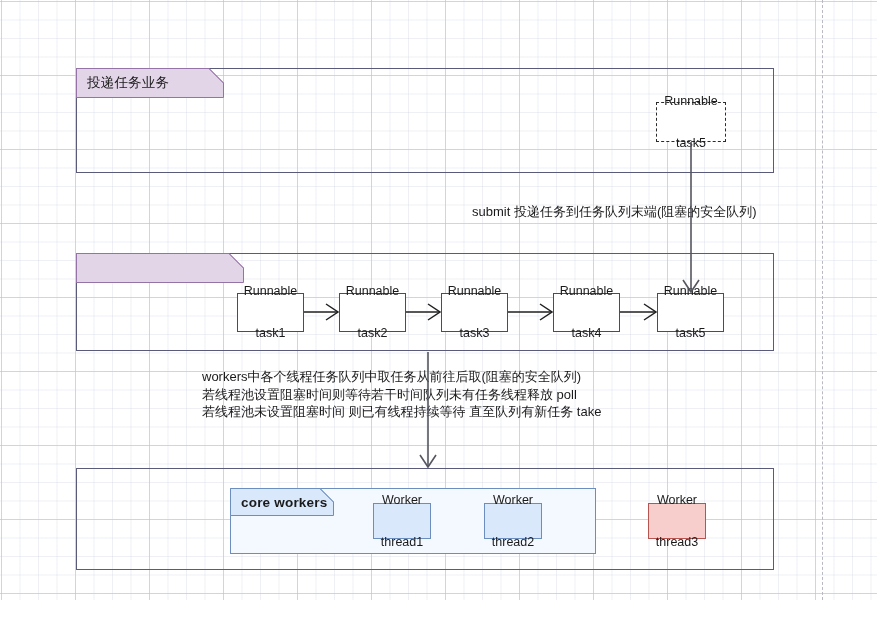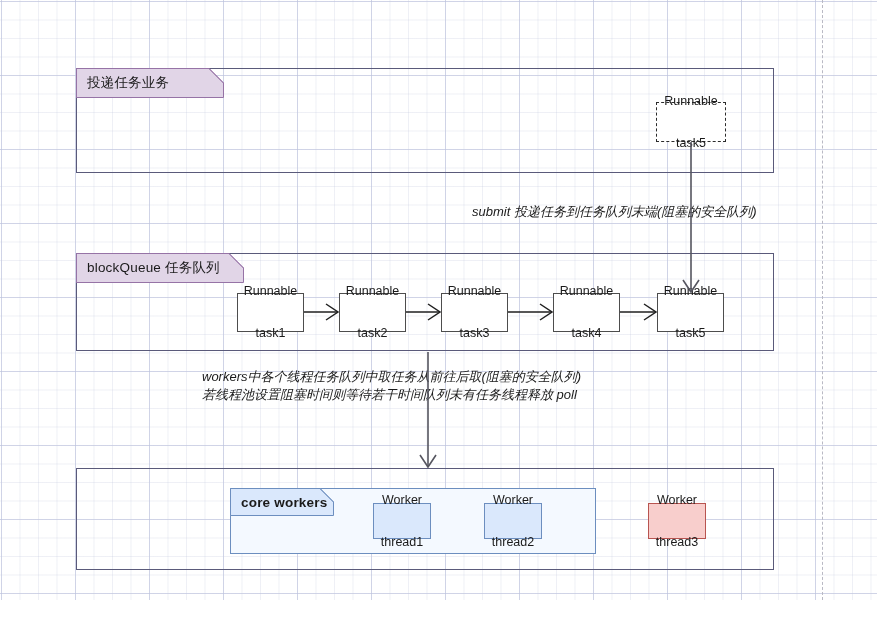--- a/index.html
+++ b/index.html
@@ -113,21 +113,20 @@
   }
 
   
   .freetext {
     position: absolute;
     font-size: 13px;
     line-height: 17.5px;
     color: #1a1a1a;
     white-space: nowrap;
     text-align: left;
-    font-style: italic;
   }
 
   svg.overlay {
     position: absolute;
     left: 0; top: 0;
     width: 877px;
     height: 622px;
     pointer-events: none;
     overflow: visible;
   }
@@ -156,21 +155,20 @@
 
   <div class="freetext" style="left:472px; top:203px;">submit 投递任务到任务队列末端(阻塞的安全队列)</div>
 
   <div class="lane" style="left:76px; top:253px; width:698px; height:98px;"></div>
 
   <div class="tag" style="left:76px; top:253px; width:168px; height:30px;">
     <svg class="tag-bg" viewBox="0 0 168 30" preserveAspectRatio="none" aria-hidden="true">
       <path d="M0.5 0.5 H153 L167.5 15 V29.5 H0.5 Z" fill="#e1d5e7" stroke="#9673a6" stroke-width="1"></path>
       <path d="M153 0.5 L167.5 15" fill="none" stroke="#9673a6" stroke-width="1"></path>
     </svg>
-    <span class="tag-label">blockQueue 任务队列</span>
   </div>
 
   <div class="box task-box" style="left:237px; top:293px; width:67px; height:39px;">
     <span class="l1">Runnable</span>
     <span class="l2">task1</span>
   </div>
   <div class="box task-box" style="left:339px; top:293px; width:67px; height:39px;">
     <span class="l1">Runnable</span>
     <span class="l2">task2</span>
   </div>
@@ -182,20 +180,21 @@
     <span class="l1">Runnable</span>
     <span class="l2">task4</span>
   </div>
   <div class="box task-box" style="left:657px; top:293px; width:67px; height:39px;">
     <span class="l1">Runnable</span>
     <span class="l2">task5</span>
   </div>
 
   <div class="freetext" style="left:202px; top:385.5px;">若线程池设置阻塞时间则等待若干时间队列未有任务线程释放 poll</div>
   <div class="freetext" style="left:202px; top:368px;">workers中各个线程任务队列中取任务从前往后取(阻塞的安全队列)</div>
+  <div class="freetext" style="left:202px; top:403px;">若线程池未设置阻塞时间 则已有线程持续等待 直至队列有新任务 take</div>
 
   <div class="lane" style="left:76px; top:468px; width:698px; height:102px;"></div>
 
 
   <div class="core-frame" style="left:230px; top:488px; width:366px; height:66px;"></div>
 
   <div class="tag" style="left:230px; top:488px; width:104px; height:28px;font-weight:bold;">
     <svg class="tag-bg" viewBox="0 0 104 28" preserveAspectRatio="none" aria-hidden="true">
       <path d="M0.5 0.5 H90 L103.5 14 V27.5 H0.5 Z" fill="#dae8fc" stroke="#6c8ebf" stroke-width="1"></path>
       <path d="M90 0.5 L103.5 14" fill="none" stroke="#6c8ebf" stroke-width="1"></path>

